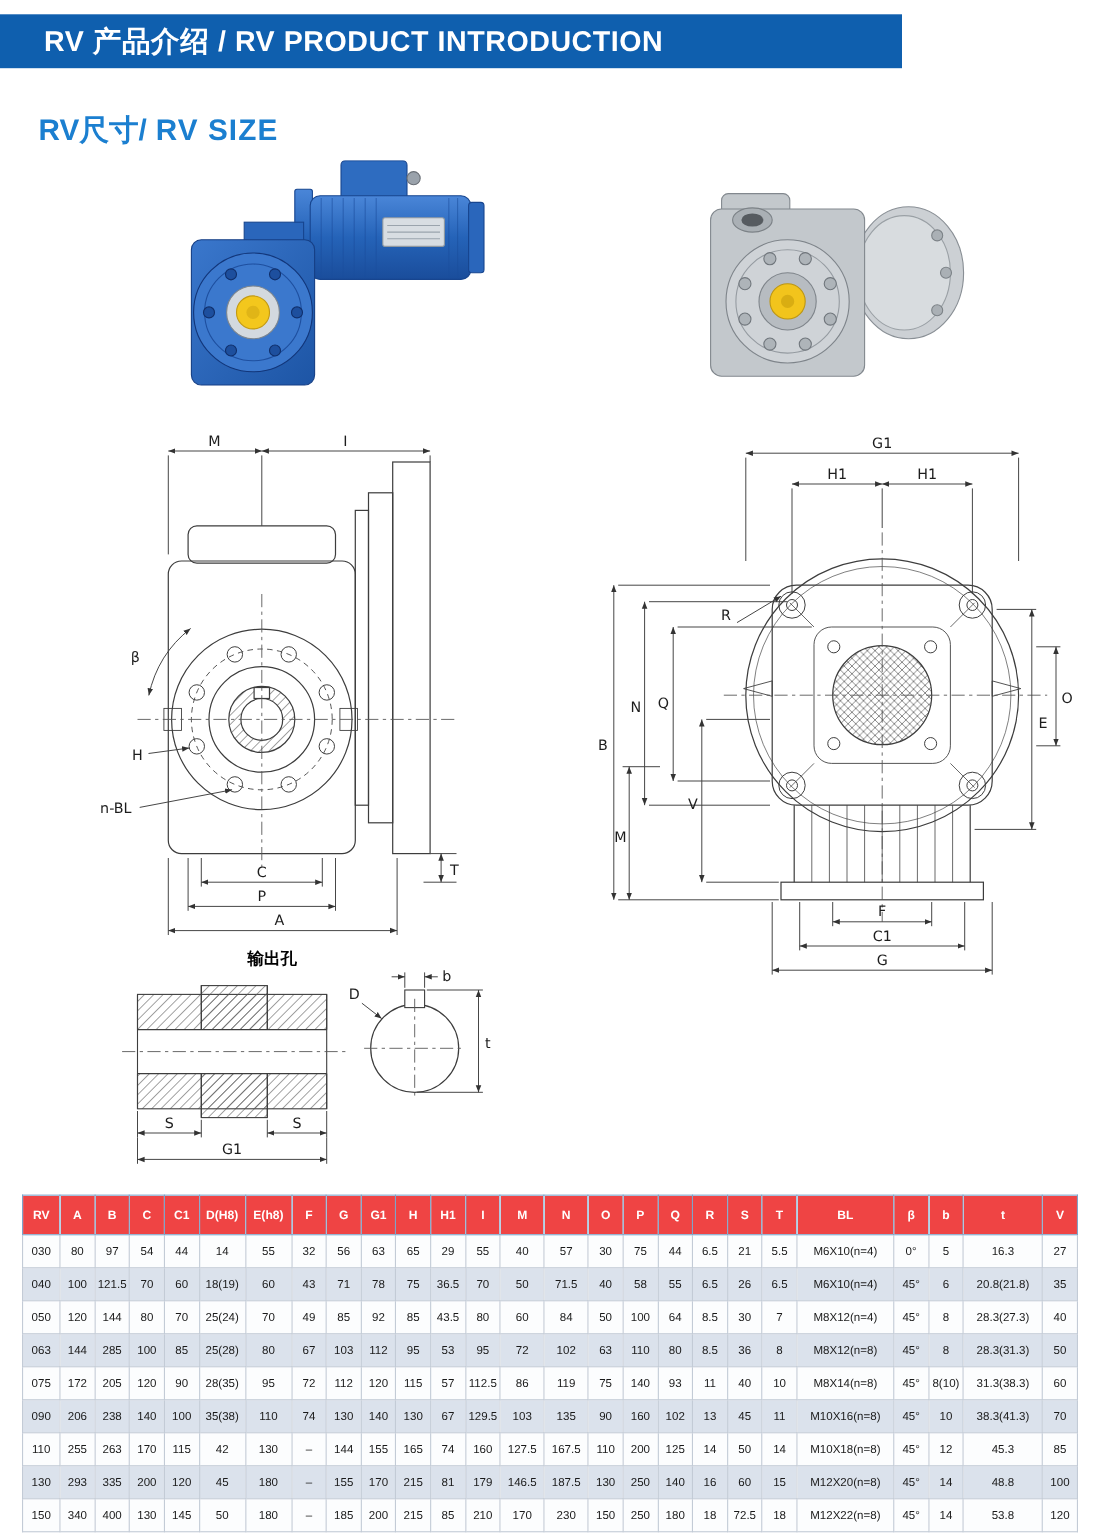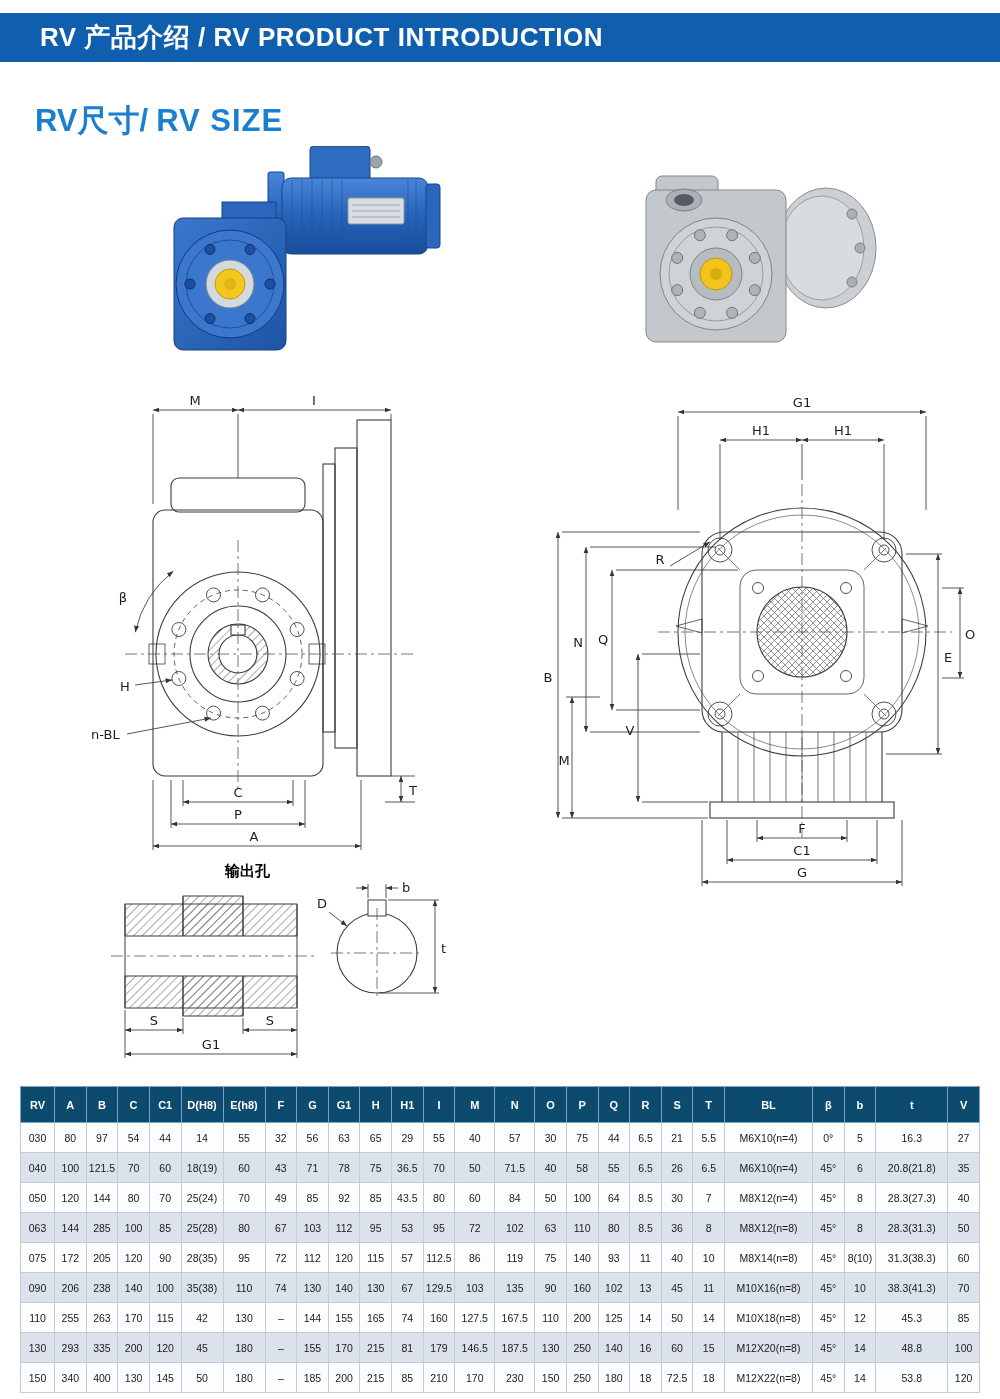--- a/index.html
+++ b/index.html
@@ -1,43 +1,43 @@
 <!DOCTYPE html>
 <html><head>
 <meta charset="utf-8">
 <style>
   * { margin:0; padding:0; box-sizing:border-box; }
   html,body { background:#ffffff; }
   body { font-family:"Liberation Sans", sans-serif; }
   .page { position:relative; width:1000px; height:1399px; background:#fff; overflow:hidden; }
 
-  .topbar { position:absolute; left:0; top:13px; width:1000px; height:49px;
+  .topbar { position:absolute; left:0; top:13px; width:820px; height:49px;
             background:#0f5fae; display:flex; align-items:center; padding-left:40px; }
   .topbar h1 { color:#fff; font-size:26px; font-weight:bold; letter-spacing:.5px;
                font-family:"Liberation Sans", sans-serif; }
 
-  .section-title { position:absolute; left:35px; top:100px; font-size:31px; font-weight:bold;
+  .section-title { position:absolute; left:35px; top:100px; font-size:27px; font-weight:bold;
                    color:#1b7fd0; }
   .section-title .en { margin-left:8px; letter-spacing:1px; font-weight:900; }
 
   .photo { position:absolute; }
   .photo-blue { left:160px; top:146px; width:290px; height:235px; }
   .photo-gray { left:630px; top:156px; width:250px; height:215px; }
 
   .drawing { position:absolute; }
   .drawing-front  { left:85px;  top:392px; }
   .drawing-side   { left:540px; top:392px; }
   .drawing-output { left:109px; top:858px; }
 
   svg text { font-family:"DejaVu Sans", sans-serif; font-size:13px; fill:#1d1d1d; }
   svg text.cnt { font-size:15px; font-weight:bold; fill:#000; }
 
   .dim-table { position:absolute; left:20px; top:1086px; width:960px;
                border-collapse:collapse; table-layout:fixed; text-align:center; color:#1a1a1a; }
-  .dim-table th { background:#0c4a6e; color:#fff; font-size:11px; font-weight:bold;
+  .dim-table th { background:#ef4444; color:#fff; font-size:11px; font-weight:bold;
                   height:36px; border:1px solid #7fa3c8; padding:0 1px; overflow:hidden; }
   .dim-table td { height:30px; border:1px solid #c3cbd6; font-size:10.5px; padding:0 1px; overflow:hidden; }
   .dim-table tbody tr:nth-child(odd)  { background:#fcfdfe; }
   .dim-table tbody tr:nth-child(even) { background:#dbe2ec; }
   .dim-table th:nth-child(1){width:34px}
   .dim-table th:nth-child(6){width:42px}
   .dim-table th:nth-child(7){width:42px}
   .dim-table th:nth-child(14){width:40px}
   .dim-table th:nth-child(15){width:40px}
   .dim-table th:nth-child(22){width:88px}

